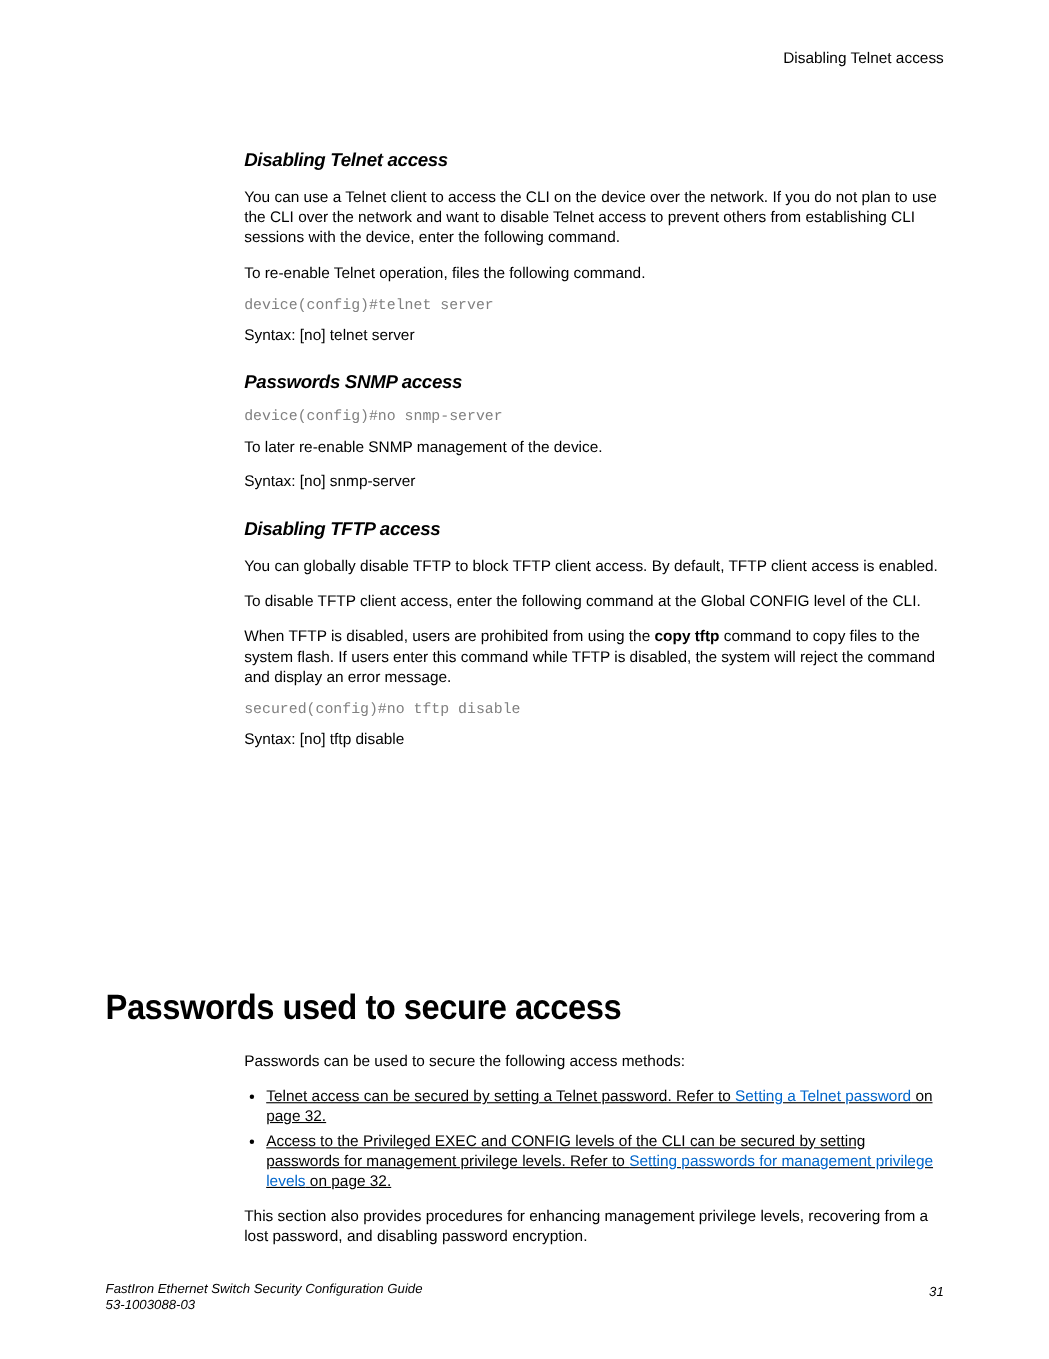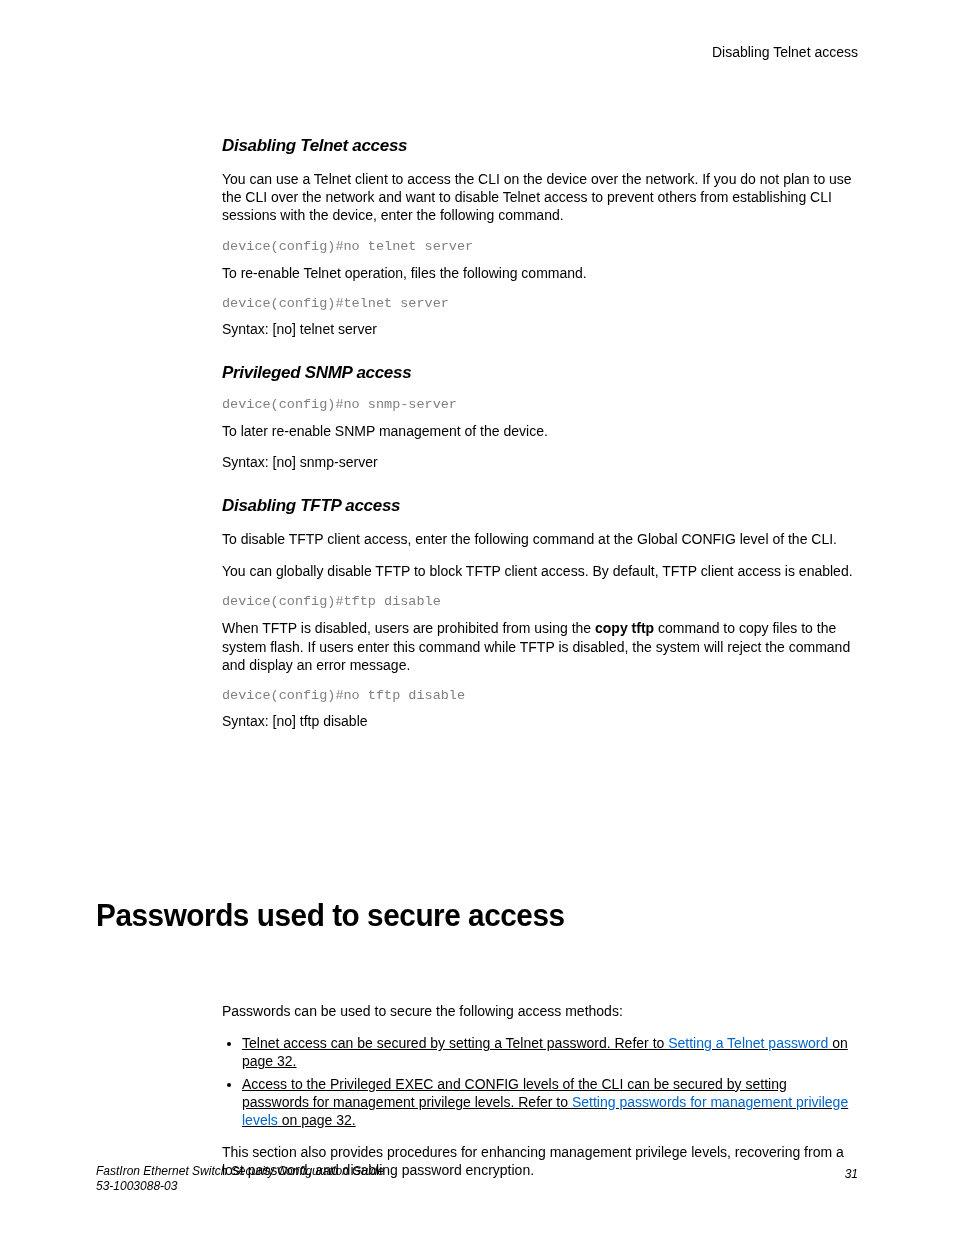--- a/index.html
+++ b/index.html
@@ -64,21 +64,21 @@
     font-family: Arial, Helvetica, sans-serif;
     font-weight: 700;
     font-size: 32px;
     letter-spacing: -0.5px;
     margin: 0;
     transform: scaleX(0.93);
     transform-origin: left center;
   }
   .content2 {
     position: absolute;
-    top: 1002px;
+    top: 955px;
     left: 222px;
     width: 634px;
   }
   ul.bullets {
     margin: 0 0 14px 0;
     padding-left: 20px;
     font-size: 14px;
     line-height: 1.3;
   }
   ul.bullets li { margin-bottom: 4px; text-decoration: underline; }
@@ -102,36 +102,34 @@
 </head>
 <body>
 <div class="page">
 
   <div class="running-head">Disabling Telnet access</div>
 
   <div class="content">
 
     <h3 class="h2-ital">Disabling Telnet access</h3>
     <p class="para">You can use a Telnet client to access the CLI on the device over the network. If you do not plan to use the CLI over the network and want to disable Telnet access to prevent others from establishing CLI sessions with the device, enter the following command.</p>
-    <pre class="codeblock">device(config)#no telnet server</pre>
     <p class="para">To re-enable Telnet operation, files the following command.</p>
     <pre class="codeblock">device(config)#telnet server</pre>
     <p class="syntax">Syntax: [no] telnet server</p>
 
-    <h3 class="h2-ital">Privileged SNMP access</h3>
+    <h3 class="h2-ital">Passwords SNMP access</h3>
     <pre class="codeblock">device(config)#no snmp-server</pre>
     <p class="para">To later re-enable SNMP management of the device.</p>
     <p class="syntax">Syntax: [no] snmp-server</p>
 
     <h3 class="h2-ital">Disabling TFTP access</h3>
+    <p class="para">You can globally disable TFTP to block TFTP client access. By default, TFTP client access is enabled.</p>
     <p class="para">To disable TFTP client access, enter the following command at the Global CONFIG level of the CLI.</p>
-    <p class="para">You can globally disable TFTP to block TFTP client access. By default, TFTP client access is enabled.</p>
-    <pre class="codeblock">device(config)#tftp disable</pre>
     <p class="para"><span>When TFTP is disabled, users are prohibited from using the </span><strong>copy tftp</strong><span> command to copy files to the system flash. If users enter this command while TFTP is disabled, the system will reject the command and display an error message.</span></p>
-    <pre class="codeblock">device(config)#no tftp disable</pre>
+    <pre class="codeblock">secured(config)#no tftp disable</pre>
     <p class="syntax" style="margin-bottom:0">Syntax: [no] tftp disable</p>
 
   </div>
 
   <h1 class="h1-main">Passwords used to secure access</h1>
 
   <div class="content2">
     <p class="para">Passwords can be used to secure the following access methods:</p>
     <ul class="bullets">
       <li>

